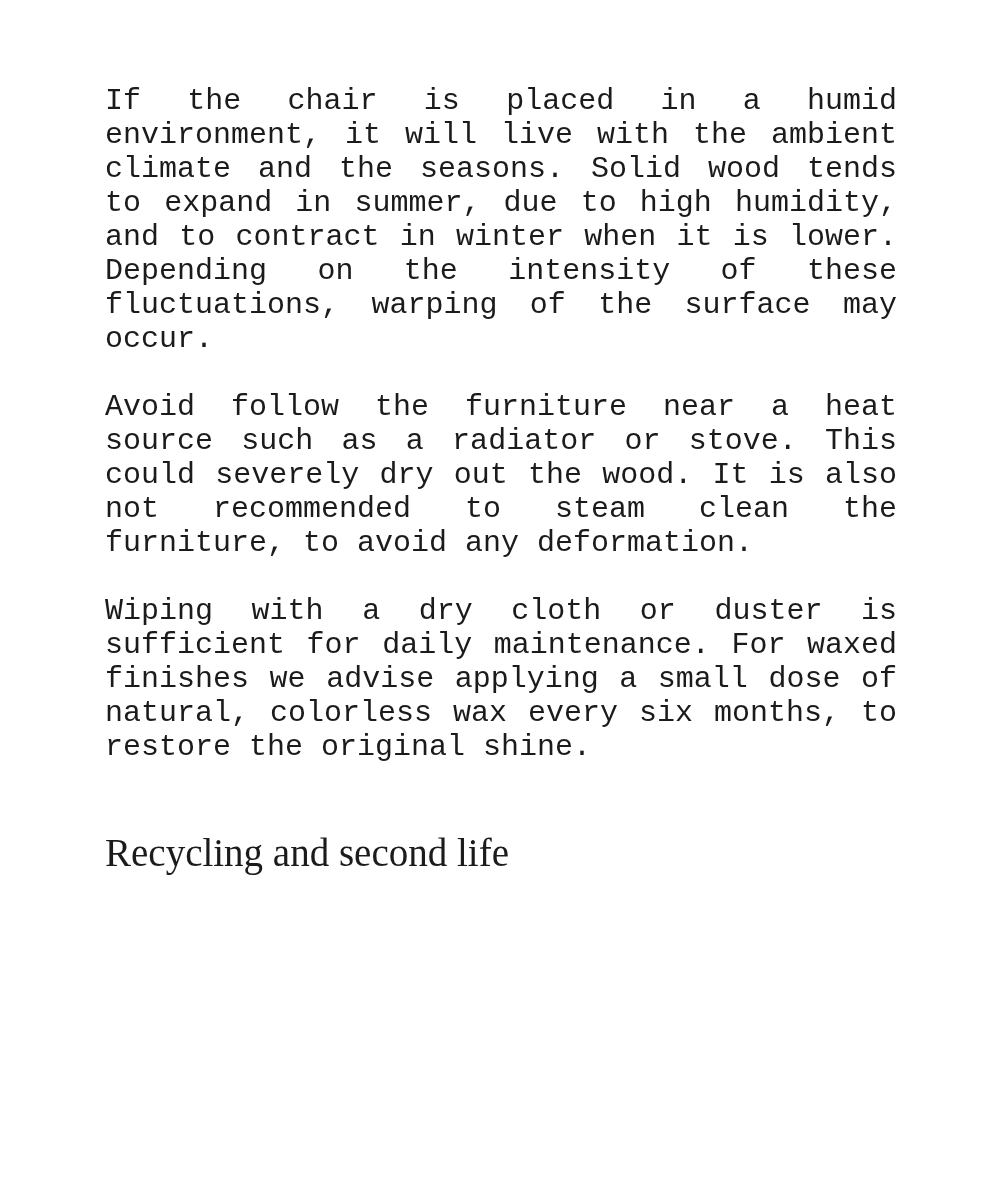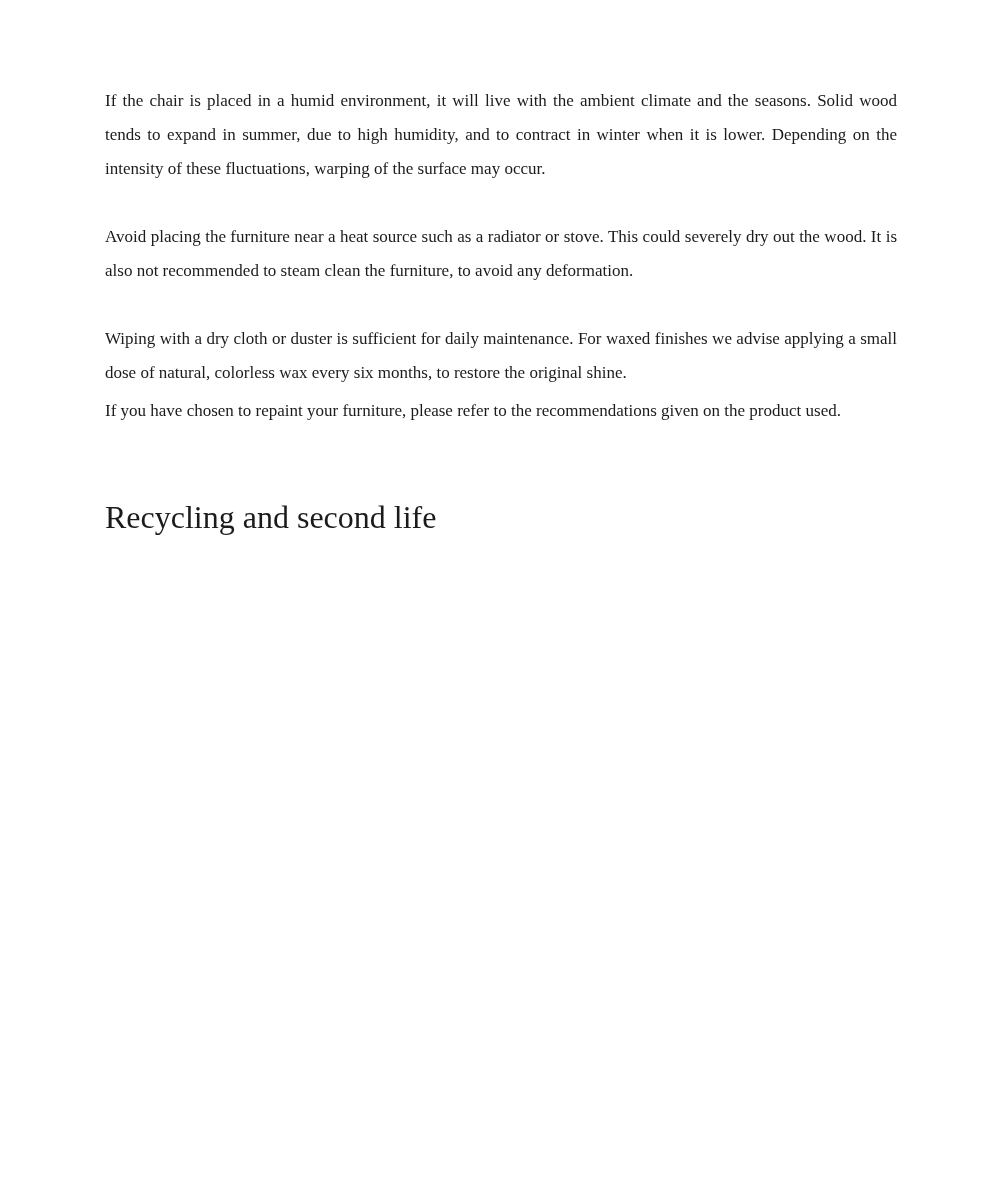--- a/index.html
+++ b/index.html
@@ -16,51 +16,51 @@
     -webkit-font-smoothing: antialiased;
   }
   .page {
     box-sizing: border-box;
     width: 1000px;
     height: 1200px;
     padding: 84px 103px 0 105px;
     background: #ffffff;
   }
   .para {
-    font-size: 17px;
+    font-size: 30px;
     line-height: 34px;
     text-align: justify;
     margin: 0 0 34px 0;
     font-variant-ligatures: common-ligatures;
+    font-family: Liberation Mono, monospace;
   }
   .para.no-gap {
     margin-bottom: 4px;
   }
   .section-heading {
-    font-size: 32px;
+    font-size: 39px;
     line-height: 42px;
     font-weight: normal;
     margin: 68px 0 38px 0;
     text-align: left;
   }
   .bullet-marker {
     display: inline;
   }
 </style>
 </head>
 <body>
 
 <div class="page">
 
   <p class="para">If the chair is placed in a humid environment, it will live with the ambient climate and the seasons. Solid wood tends to expand in summer, due to high humidity, and to contract in winter when it is lower. Depending on the intensity of these fluctuations, warping of the surface may occur.</p>
 
-  <p class="para">Avoid placing the furniture near a heat source such as a radiator or stove. This could severely dry out the wood. It is also not recommended to steam clean the furniture, to avoid any deformation.</p>
+  <p class="para">Avoid follow the furniture near a heat source such as a radiator or stove. This could severely dry out the wood. It is also not recommended to steam clean the furniture, to avoid any deformation.</p>
 
   <p class="para no-gap">Wiping with a dry cloth or duster is sufficient for daily maintenance. For waxed finishes we advise applying a small dose of natural, colorless wax every six months, to restore the original shine.</p>
 
-  <p class="para">If you have chosen to repaint your furniture, please refer to the recommendations given on the product used.</p>
 
   <h2 class="section-heading">Recycling and second life</h2>
 
 
 
 
 </div>
 
 </body></html>

